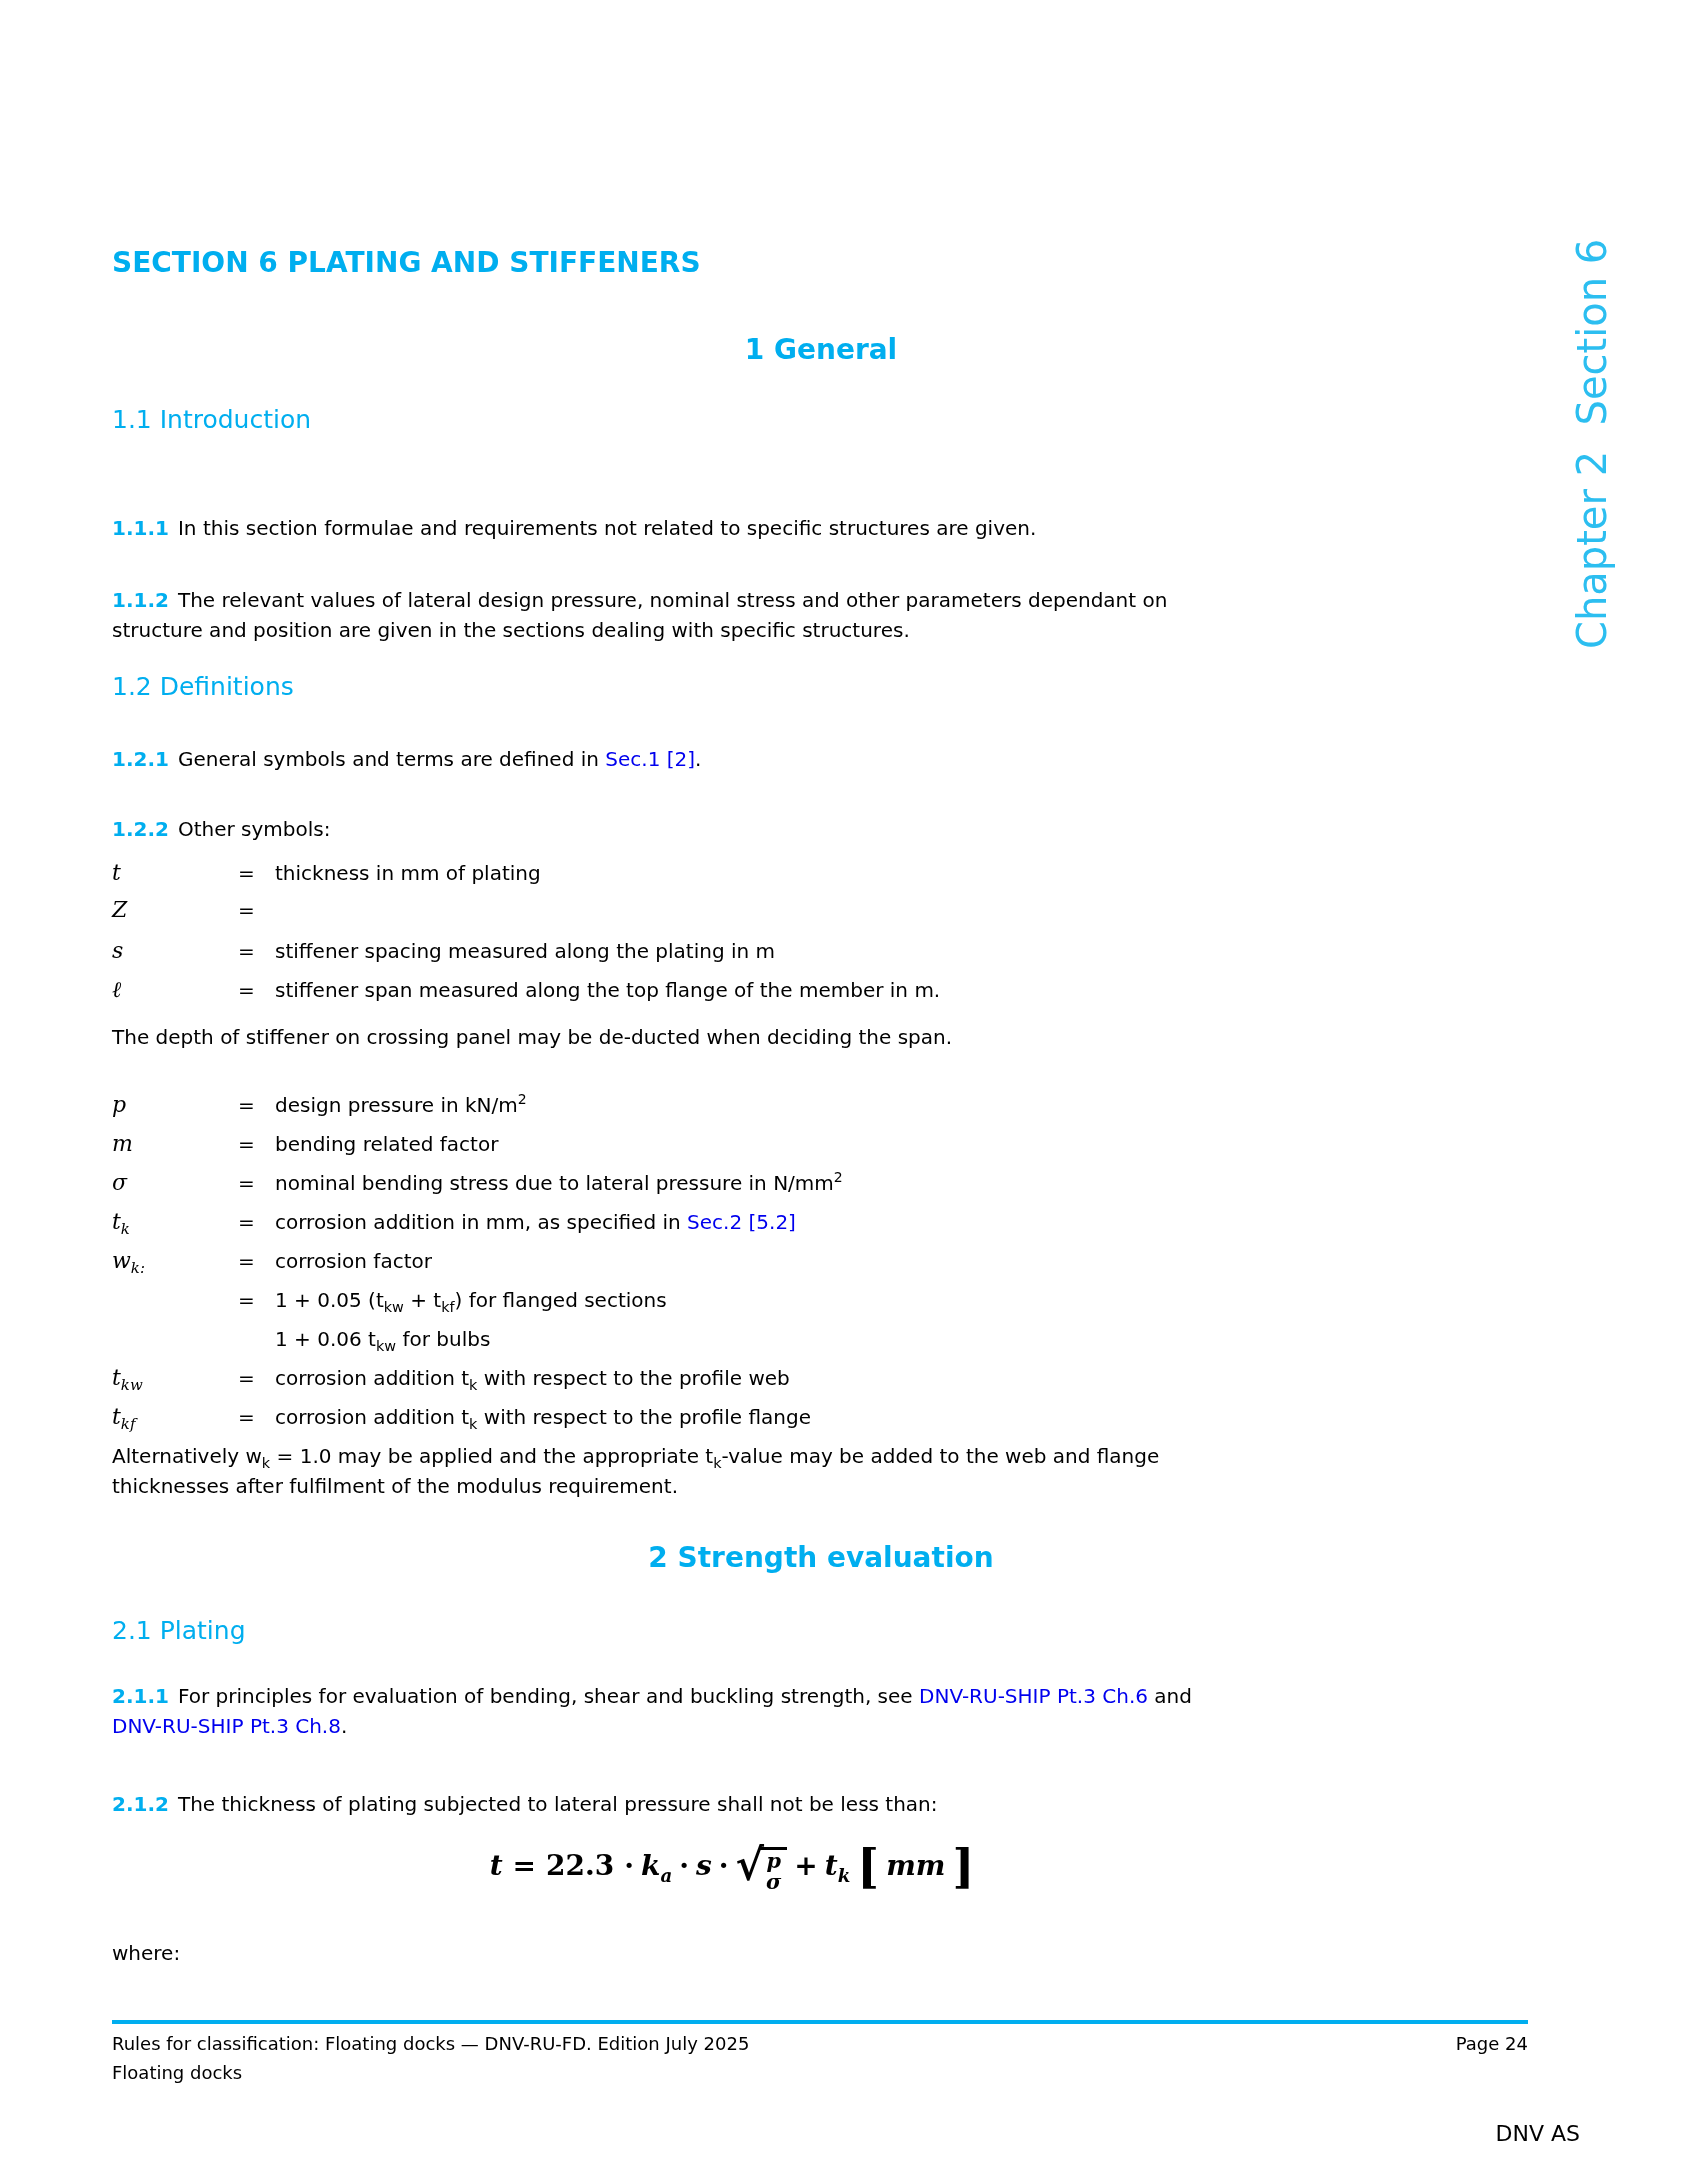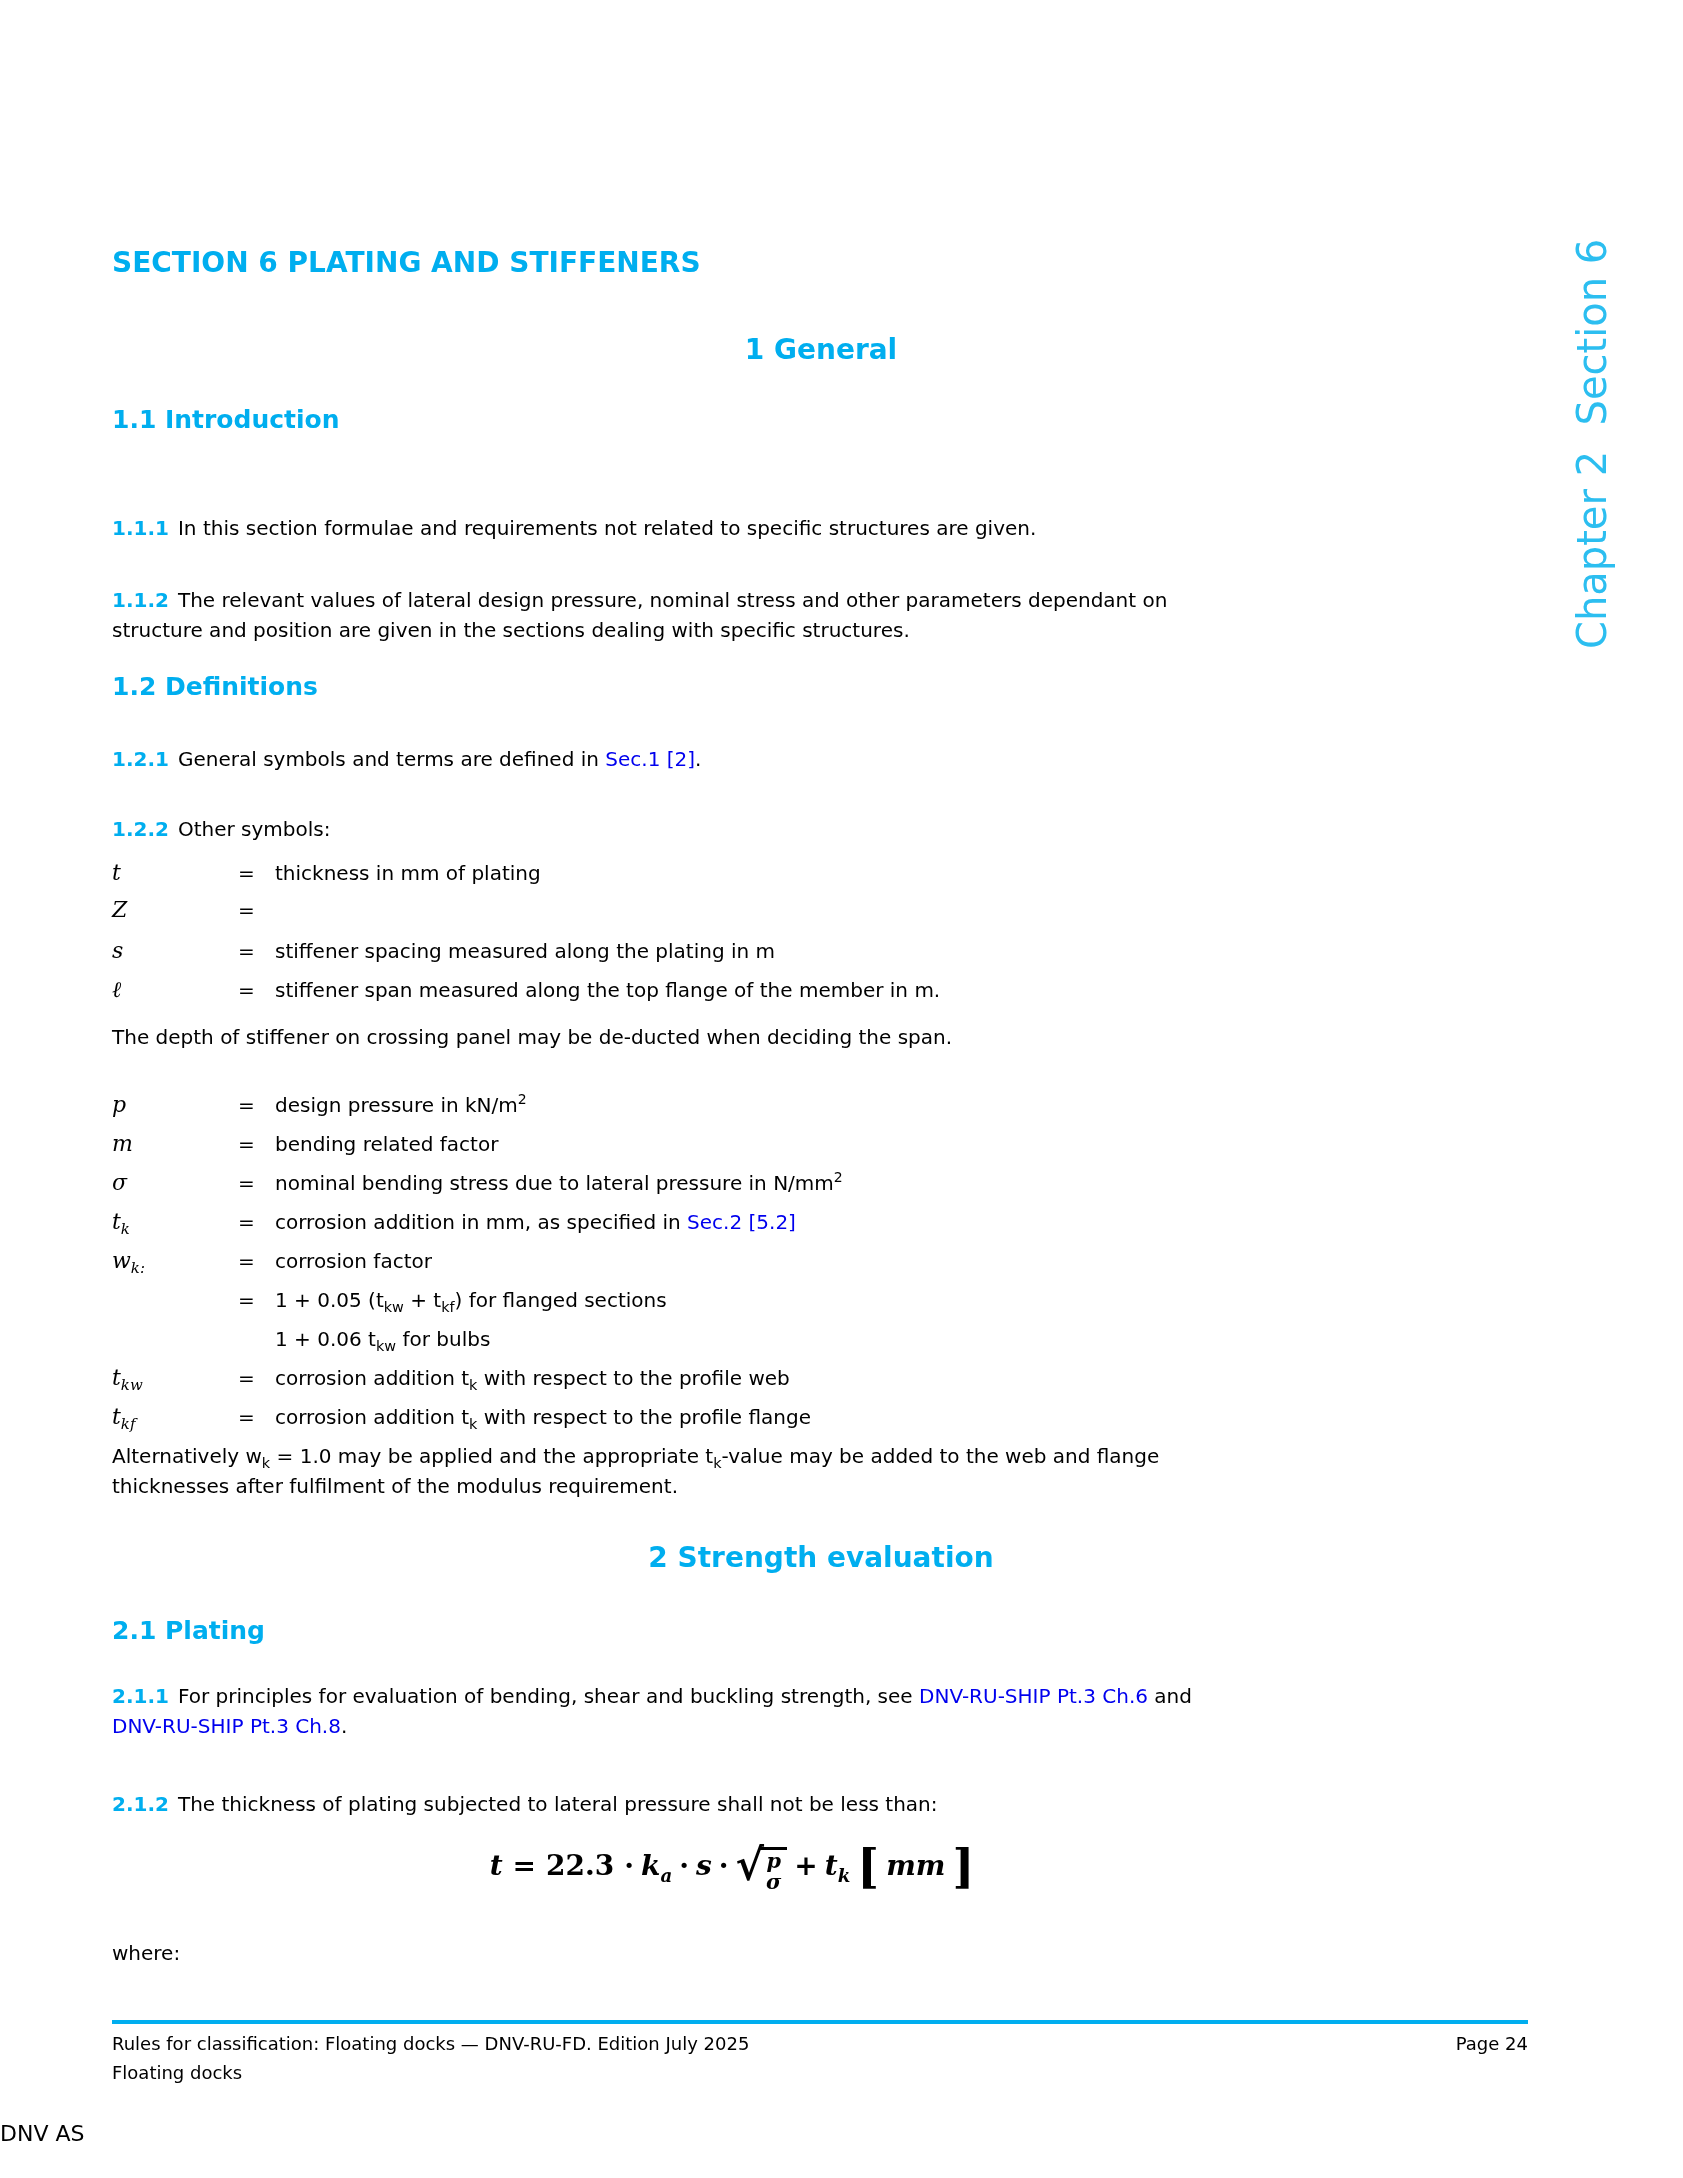--- a/index.html
+++ b/index.html
@@ -10,21 +10,21 @@
   }
   .content { position:absolute; left:112px; top:0; width:1418px; }
 
   
   .h1 {
     margin:246px 0 0 0; font-size:28px; line-height:34px;
     font-weight:bold; color:#00aeef; letter-spacing:0;
   }
   .h2 { margin:53px 0 0 0; font-size:28px; line-height:34px; font-weight:bold; color:#00aeef;text-align:center; }
   .h2.strength { margin-top:40px; }
-  .h3 { margin:37px 0 0 0; font-size:25px; line-height:31px; font-weight:bold; color:#00aeef; }
+  .h3 { margin:37px 0 0 0; font-size:25px; line-height:31px; font-weight:normal; color:#00aeef; }
   .h3.defs { margin-top:26px; }
   .h3.plating { margin-top:40px; }
 
   
   p { margin:0; font-size:20px; line-height:30px; }
   .p111 { margin-top:78px; }
   .p112 { margin-top:42px; }
   .p121 { margin-top:42px; }
   .p122 { margin-top:40px; }
   .note1 { margin-top:8px; }
@@ -78,21 +78,21 @@
   }
 
   
   .footer-rule { position:absolute; left:112px; top:2020px; width:1416px; height:4px; background:#00aeef; }
   .footer-row {
     position:absolute; left:112px; top:2032px; width:1416px;
     display:flex; justify-content:space-between;
     font-size:18px; line-height:24px;
   }
   .footer-line2 { position:absolute; left:112px; top:2061px; font-size:18px; line-height:24px; }
-  .company { position:absolute; left:0; top:2121px; width:1580px; text-align:left; font-size:22px; }
+  .company { position:absolute; left:0; top:2121px; width:1580px; text-align:right; font-size:22px; }
 </style>
 </head>
 <body>
 
 <div class="side-label">Chapter 2  Section 6</div>
 
 <div class="content">
 
   <div class="h1">SECTION 6 PLATING AND STIFFENERS</div>
 

